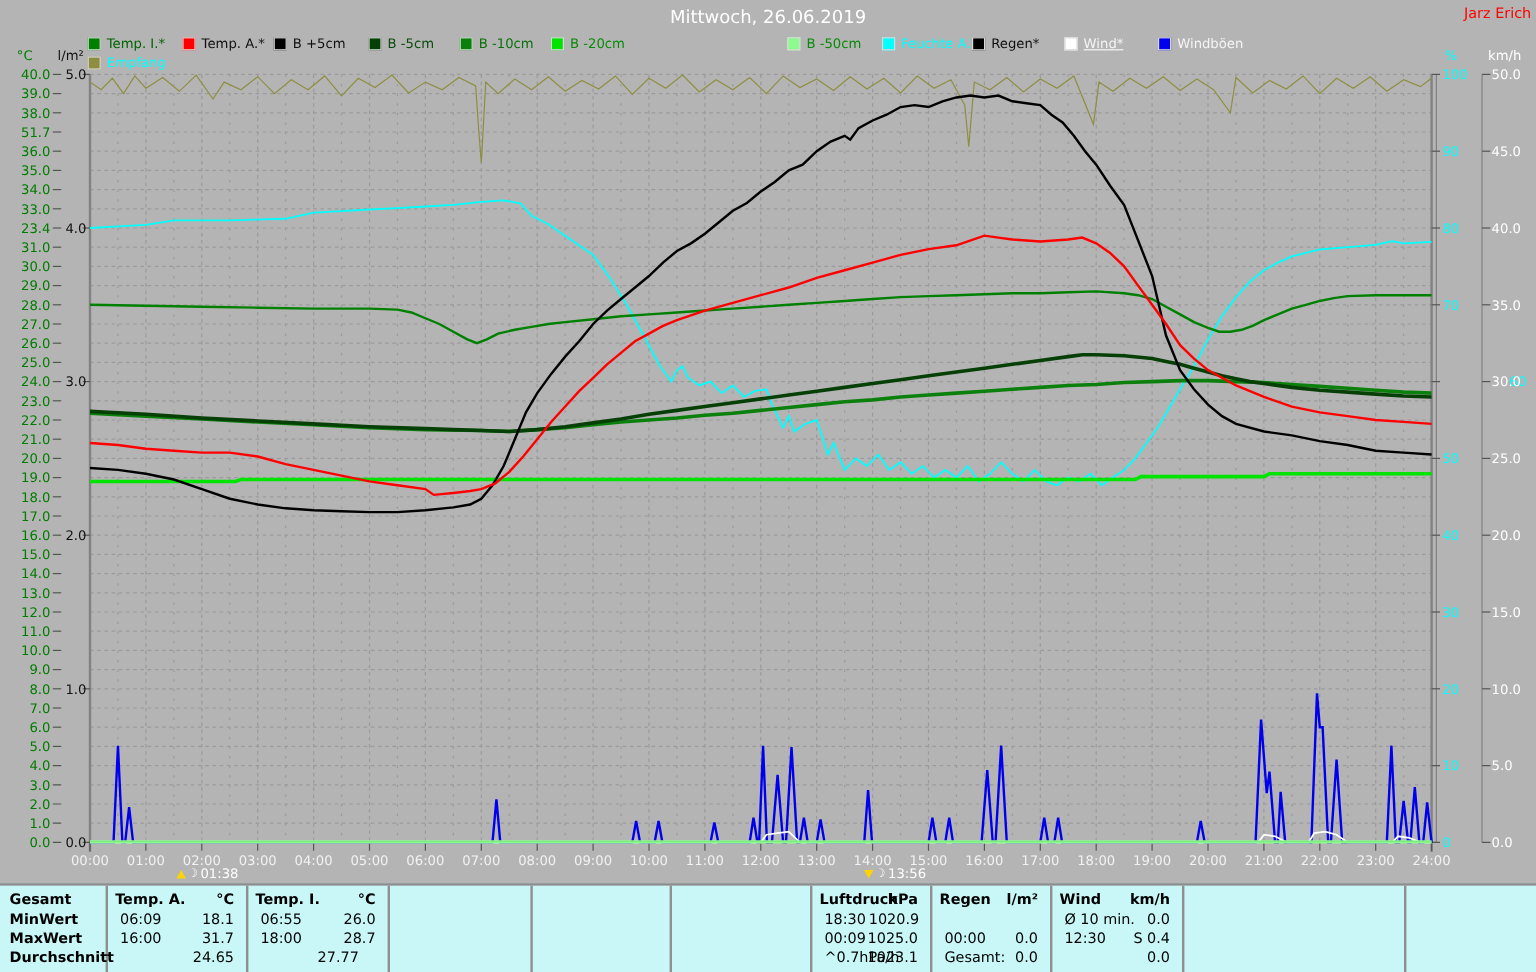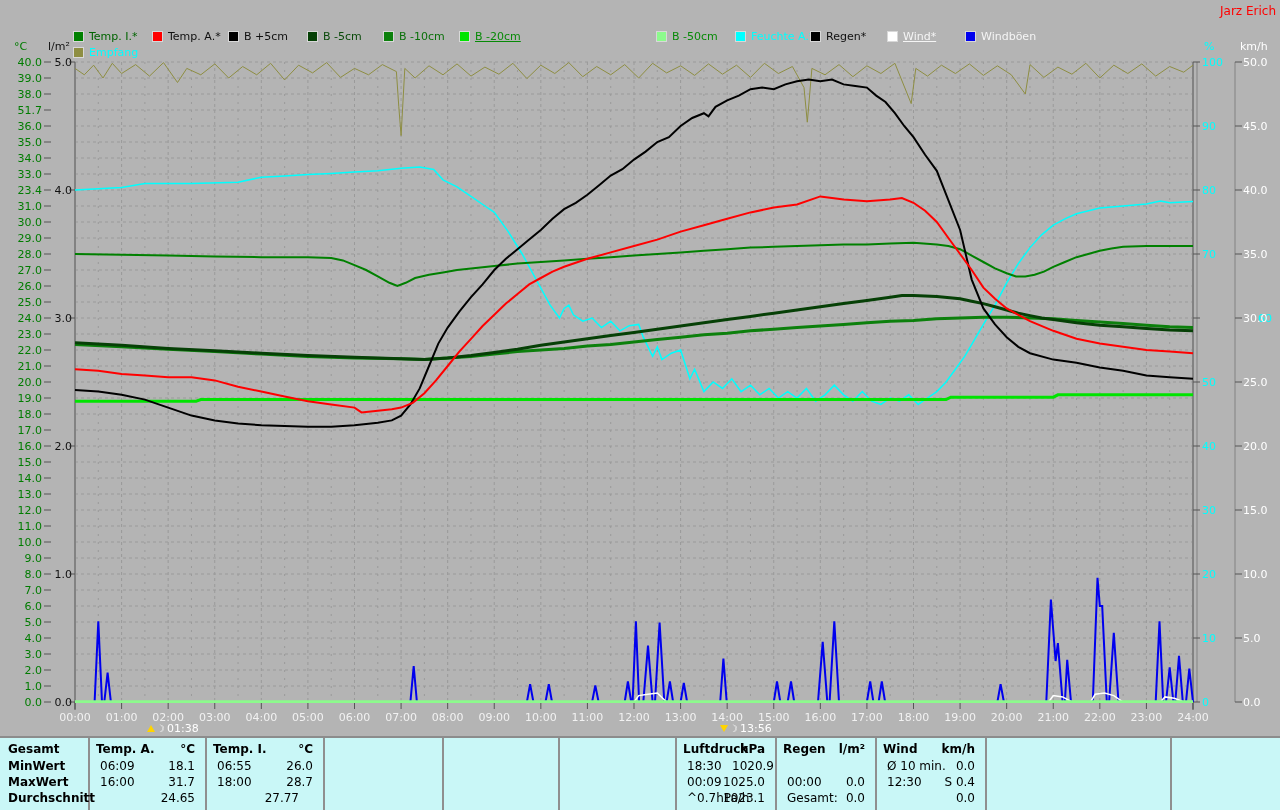--- a/index.html
+++ b/index.html
@@ -226,20 +226,21 @@
       <polyline points="75.0,701.2 1193.0,701.2" fill="none" stroke="#8dfa8d" stroke-width="2"></polyline>
       <polyline points="75.0,401.2 196.1,401.2 200.8,399.6 946.1,399.6 950.8,397.2 1053.3,397.2 1057.9,394.8 1193.0,394.8" fill="none" stroke="#00e400" stroke-width="3"></polyline>
       <polyline points="75.0,344.4 121.6,346.8 168.2,349.2 214.8,351.6 261.3,354.0 307.9,356.4 354.5,358.0 401.1,358.8 424.4,359.6 447.7,358.0 471.0,356.4 494.3,354.0 517.5,351.6 540.8,350.0 564.1,348.4 587.4,346.0 610.7,344.4 634.0,342.0 657.3,339.6 680.6,337.2 703.9,334.8 727.2,333.2 750.5,330.8 773.8,329.2 797.0,327.6 820.3,326.0 843.6,324.4 866.9,322.8 890.2,321.2 913.5,320.4 936.8,318.8 960.1,318.0 983.4,317.2 1006.7,317.2 1030.0,318.0 1053.3,318.8 1076.5,320.4 1099.8,322.0 1123.1,323.6 1146.4,325.2 1169.7,326.8 1193.0,327.6" fill="none" stroke="#0c800c" stroke-width="3"></polyline>
       <polyline points="75.0,342.8 121.6,345.2 168.2,348.4 214.8,350.8 261.3,353.2 307.9,355.6 354.5,357.2 377.8,358.0 401.1,358.8 424.4,359.6 447.7,358.0 471.0,355.6 494.3,352.4 517.5,349.2 540.8,345.2 564.1,342.0 587.4,338.8 610.7,335.6 634.0,332.4 657.3,329.2 680.6,326.0 703.9,322.8 727.2,319.6 750.5,316.4 773.8,313.2 797.0,310.0 820.3,306.8 843.6,303.6 866.9,300.4 890.2,297.2 901.9,295.6 913.5,295.6 936.8,296.4 960.1,298.8 971.7,301.2 983.4,303.6 995.0,306.8 1006.7,310.0 1018.3,313.2 1030.0,315.6 1041.6,318.0 1053.3,319.6 1076.5,322.8 1099.8,325.2 1123.1,326.8 1146.4,328.4 1169.7,330.0 1193.0,330.8" fill="none" stroke="#064006" stroke-width="3"></polyline>
       <polyline points="75.0,254.0 121.6,254.8 168.2,255.6 214.8,256.4 261.3,257.2 307.9,257.2 331.2,258.0 342.9,260.4 354.5,265.2 366.1,270.0 377.8,276.4 389.4,282.8 397.4,286.0 405.7,282.8 415.1,278.0 429.0,274.8 443.0,272.4 457.0,270.0 471.0,268.4 494.3,266.0 517.5,263.6 540.8,262.0 564.1,260.4 587.4,258.8 610.7,257.2 634.0,255.6 657.3,254.0 680.6,252.4 703.9,250.8 727.2,249.2 750.5,247.6 773.8,246.8 797.0,246.0 820.3,245.2 843.6,244.4 866.9,244.4 890.2,243.6 913.5,242.8 936.8,244.4 948.4,246.0 960.1,249.2 971.7,255.6 983.4,262.0 995.0,268.4 1006.7,273.2 1016.0,276.4 1025.3,276.4 1034.6,274.8 1043.9,271.6 1053.3,266.8 1064.9,262.0 1076.5,257.2 1088.2,254.0 1099.8,250.8 1111.5,248.4 1123.1,246.8 1146.4,246.0 1169.7,246.0 1193.0,246.0" fill="none" stroke="#008000" stroke-width="2"></polyline>
       <polyline points="75.0,390.0 98.3,391.6 121.6,394.8 144.9,399.6 168.2,407.6 191.5,415.6 214.8,420.4 238.0,423.6 261.3,425.2 284.6,426.0 307.9,426.8 331.2,426.8 354.5,425.2 377.8,422.8 391.8,420.4 401.1,415.6 410.4,404.4 419.7,388.4 429.0,366.0 438.3,343.6 447.7,327.6 459.3,311.6 471.0,297.2 482.6,284.4 494.3,270.0 505.9,258.8 517.5,249.2 529.2,239.6 540.8,230.0 552.5,218.8 564.1,209.2 575.8,202.8 587.4,194.8 599.1,185.2 610.7,175.6 622.4,169.2 634.0,159.6 645.6,151.6 657.3,142.0 668.9,137.2 680.6,126.0 692.2,118.0 703.9,113.2 708.5,116.4 715.5,106.8 727.2,100.4 738.8,95.6 750.5,89.2 762.1,87.6 773.8,89.2 785.4,84.4 797.0,81.2 808.7,79.6 820.3,81.2 832.0,79.6 843.6,84.4 855.3,86.0 866.9,87.6 876.2,95.6 885.5,102.0 894.9,113.2 904.2,126.0 913.5,137.2 925.1,154.8 936.8,170.8 960.1,230.0 971.7,279.6 983.4,308.4 995.0,324.4 1006.7,337.2 1018.3,346.8 1030.0,353.2 1053.3,359.6 1076.5,362.8 1099.8,367.6 1123.1,370.8 1146.4,375.6 1169.7,377.2 1193.0,378.8" fill="none" stroke="#000000" stroke-width="2"></polyline>
       <polyline points="75.0,369.2 98.3,370.8 121.6,374.0 144.9,375.6 168.2,377.2 191.5,377.2 214.8,380.4 238.0,386.8 261.3,391.6 284.6,396.4 307.9,401.2 331.2,404.4 354.5,407.6 361.5,412.4 377.8,410.8 391.8,409.2 401.1,407.6 412.7,402.8 424.4,393.2 436.0,380.4 447.7,366.0 459.3,351.6 471.0,338.8 482.6,326.0 494.3,314.8 505.9,303.6 517.5,294.0 529.2,284.4 540.8,278.0 552.5,271.6 564.1,266.8 587.4,258.8 610.7,252.4 634.0,246.0 657.3,239.6 680.6,231.6 703.9,225.2 727.2,218.8 750.5,212.4 773.8,207.6 797.0,204.4 820.3,196.4 832.0,198.0 843.6,199.6 866.9,201.2 890.2,199.6 901.9,198.0 913.5,202.8 925.1,210.8 936.8,222.0 948.4,238.0 960.1,254.0 971.7,270.0 983.4,287.6 995.0,298.8 1006.7,308.4 1018.3,314.8 1030.0,321.2 1053.3,330.8 1076.5,338.8 1099.8,343.6 1123.1,346.8 1146.4,350.0 1169.7,351.6 1193.0,353.2" fill="none" stroke="#ff0000" stroke-width="2"></polyline>
       <polyline points="75.0,702.0 1193.0,702.0" fill="none" stroke="#000000" stroke-width="1"></polyline>
       <line x1="75" y1="702" x2="1193" y2="702" stroke="#8dfa8d" stroke-width="2"></line>
     </svg>
+  <div id="title" class="abs">Mittwoch, 26.06.2019</div>
   <div id="station" class="abs">Jarz Erich</div>
   <div id="legend" class="abs" style="left:0;top:0">
       <div class="leg-item abs" style="left:73px;top:30px">
         <div class="leg-sq" style="background: rgb(0, 128, 0);"></div>
         <div style="color: rgb(0, 100, 0);">Temp. I.*</div>
       </div>
       <div class="leg-item abs" style="left:152px;top:30px">
         <div class="leg-sq" style="background: rgb(255, 0, 0);"></div>
         <div style="color: rgb(16, 16, 16);">Temp. A.*</div>
       </div>
@@ -250,21 +251,21 @@
       <div class="leg-item abs" style="left:307px;top:30px">
         <div class="leg-sq" style="background: rgb(6, 64, 6);"></div>
         <div style="color: rgb(10, 74, 10);">B -5cm</div>
       </div>
       <div class="leg-item abs" style="left:383px;top:30px">
         <div class="leg-sq" style="background: rgb(12, 128, 12);"></div>
         <div style="color: rgb(10, 112, 10);">B -10cm</div>
       </div>
       <div class="leg-item abs" style="left:459px;top:30px">
         <div class="leg-sq" style="background: rgb(0, 228, 0);"></div>
-        <div style="color: rgb(7, 138, 7); text-decoration: underline;">B -20cm</div>
+        <div style="color: rgb(7, 138, 7);">B -20cm</div>
       </div>
       <div class="leg-item abs" style="left:656px;top:30px">
         <div class="leg-sq" style="background: rgb(141, 250, 141);"></div>
         <div style="color: rgb(7, 138, 7);">B -50cm</div>
       </div>
       <div class="leg-item abs" style="left:735px;top:30px">
         <div class="leg-sq" style="background: rgb(0, 255, 255);"></div>
         <div style="color: rgb(0, 255, 255);">Feuchte A.*</div>
       </div>
       <div class="leg-item abs" style="left:810px;top:30px">
@@ -421,21 +422,21 @@
       <div class="cell b" style="left:213px;top:4px">Temp. I.</div>
       <div class="cell b" style="left:205px;top:4px;width:108px;text-align:right">°C</div>
       <div class="cell" style="left:217px;top:21px">06:55</div>
       <div class="cell" style="left:205px;top:21px;width:108px;text-align:right">26.0</div>
       <div class="cell" style="left:217px;top:37px">18:00</div>
       <div class="cell" style="left:205px;top:37px;width:108px;text-align:right">28.7</div>
       <div class="cell" style="left:191px;top:53px;width:108px;text-align:right">27.77</div>
       <div class="cell b" style="left:683px;top:4px">Luftdruck</div>
       <div class="cell b" style="left:675px;top:4px;width:90px;text-align:right">hPa</div>
       <div class="cell" style="left:687px;top:21px">18:30</div>
-      <div class="cell" style="left:684px;top:21px;width:90px;text-align:right">1020.9</div>
+      <div class="cell" style="left:700px;top:21px;width:90px;text-align:center">1020.9</div>
       <div class="cell" style="left:687px;top:37px">00:09</div>
       <div class="cell" style="left:675px;top:37px;width:90px;text-align:right">1025.0</div>
       <div class="cell" style="left:687px;top:53px">^0.7hPa/h</div>
       <div class="cell" style="left:675px;top:53px;width:90px;text-align:right">1023.1</div>
       <div class="cell b" style="left:783px;top:4px">Regen</div>
       <div class="cell b" style="left:775px;top:4px;width:90px;text-align:right">l/m²</div>
       <div class="cell" style="left:787px;top:37px">00:00</div>
       <div class="cell" style="left:775px;top:37px;width:90px;text-align:right">0.0</div>
       <div class="cell" style="left:787px;top:53px">Gesamt:</div>
       <div class="cell" style="left:775px;top:53px;width:90px;text-align:right">0.0</div>

